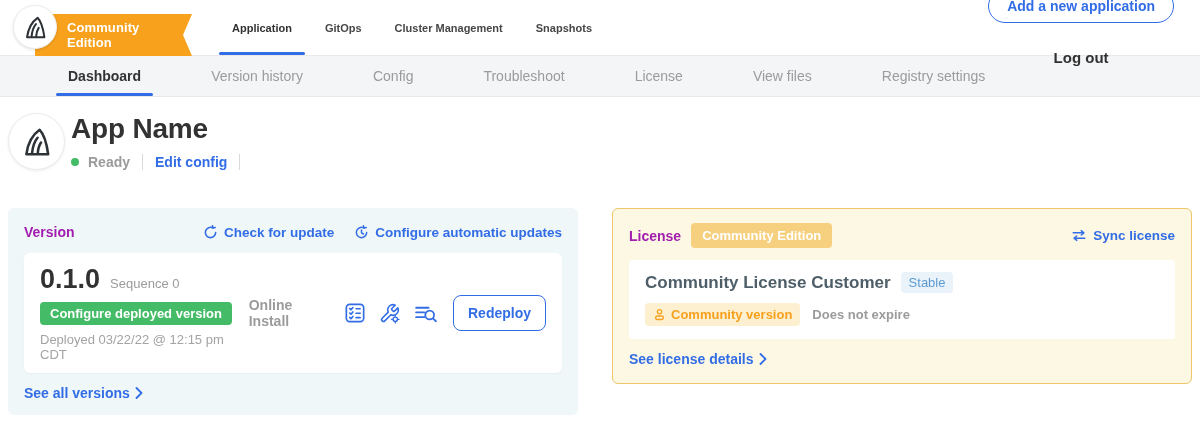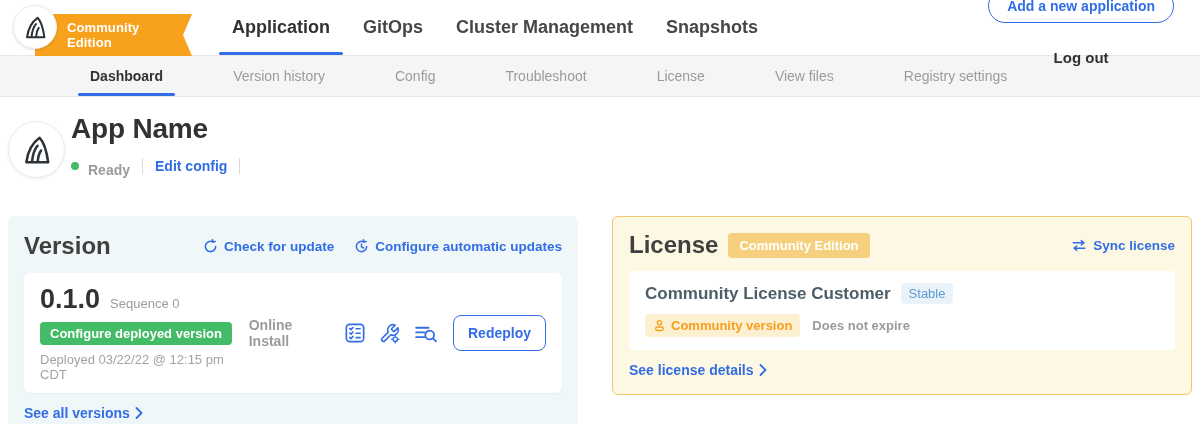--- a/index.html
+++ b/index.html
@@ -12,54 +12,54 @@
   .topnav { height:55px; display:flex; align-items:center; padding:0 26px 0 0; position:relative; background:#fff; }
   .brand { position:relative; width:192px; height:55px; flex:0 0 auto; }
   .ribbon { position:absolute; left:35px; top:14px; background:#f7a11d; color:#fff;
     font-size:13px; font-weight:700; padding:6px 20px 6px 32px; letter-spacing:.1px;
     clip-path:polygon(0 0,100% 0,calc(100% - 9px) 50%,100% 100%,0 100%); }
   .logo-circle { position:absolute; left:13px; top:5px; width:44px; height:44px; border-radius:50%;
     background:#fff; border:1px solid #ededed; box-shadow:0 1px 3px rgba(0,0,0,.12);
     display:flex; align-items:center; justify-content:center; z-index:2; }
   .main-tabs { display:flex; gap:33px; margin-left:40px; height:100%; align-items:center; }
   .main-tab { position:relative; height:100%; display:flex; align-items:center;
-    font-size:18px; font-weight:600; color:#464646; cursor:pointer; }
+    font-size:11px; font-weight:600; color:#464646; cursor:pointer; }
   .main-tab.active { color:#323232; }
   .main-tab.active::after { content:""; position:absolute; left:-13px; right:-13px; bottom:0;
     height:3px; background:#326de6; border-radius:2px; }
   .topnav-right { margin-left:auto; display:flex; align-items:center; gap:26px;flex-direction:column; }
   .add-app-btn { background:#fff; border:1.5px solid #326de6; color:#326de6; font-weight:700;
     font-size:14px; padding:8px 18px; border-radius:18px; cursor:pointer;
     font-family:inherit; }
   .logout { font-size:15px; font-weight:600; color:#323232; }
 
   
   .subnav { height:42px; background:#f4f5f7; border-top:1px solid #e9e9e9; border-bottom:1px solid #e9e9e9;
-    display:flex; align-items:center; gap:70px; padding-left:90px; }
+    display:flex; align-items:center; gap:70px; padding-left:68px; }
   .sub-tab { position:relative; height:100%; display:flex; align-items:center;
     font-size:14px; font-weight:500; color:#9b9b9b; cursor:pointer; }
   .sub-tab.active { color:#323232; font-weight:600; }
   .sub-tab.active::after { content:""; position:absolute; left:-12px; right:-12px; bottom:0;
     height:3px; background:#326de6; border-radius:2px; }
 
   
   .app-header { display:flex; gap:6px; padding:14px 0 0 8px; align-items:flex-end; }
   .app-avatar { width:57px; height:57px; border-radius:50%; background:#fff; border:1px solid #ececec;
     box-shadow:0 1px 3px rgba(0,0,0,.08); display:flex; align-items:center; justify-content:center; flex:0 0 auto; }
   .app-title { font-size:28px; font-weight:700; letter-spacing:-.2px; padding-top:2px; }
   .status-row { display:flex; align-items:center; gap:9px; margin-top:9px; }
   .dot { width:8px; height:8px; border-radius:50%; background:#44bb66; }
-  .status-text { font-size:14px; font-weight:600; color:#9b9b9b;margin-top:8px; }
+  .status-text { font-size:14px; font-weight:600; color:#9b9b9b; }
   .vdiv { width:1px; height:16px; background:#d9d9d9; margin:0 3px; }
   .edit-config { font-size:14px; font-weight:700; }
 
   
   .cards { display:flex; gap:34px; padding:0 8px; margin-top:38px; align-items:flex-start; }
   .card-head { display:flex; align-items:center; }
-  .card-head h2 { font-size:24px; font-weight:700; color:#404040; }
+  .card-head h2 { font-size:14px; font-weight:700; color:#a21caf; }
   .head-links { margin-left:auto; display:flex; align-items:center; gap:20px; }
   .icon-link { display:flex; align-items:center; gap:6px; font-size:13.5px; font-weight:700; color:#326de6; }
   .icon-link svg { flex:0 0 auto; }
   .see-link { display:inline-flex; align-items:center; gap:5px; font-size:14px; font-weight:700;
     color:#326de6; margin-top:12px; }
 
   .version-card { width:570px; background:#f0f7f8; border-radius:6px; padding:16px 16px 13px; }
   .version-inner { background:#fff; border-radius:6px; margin-top:13px; padding:11px 16px;
     display:flex; align-items:center; box-shadow:0 1px 2px rgba(0,0,0,.04); }
   .ver-left { display:flex; flex-direction:column; gap:7px; }

